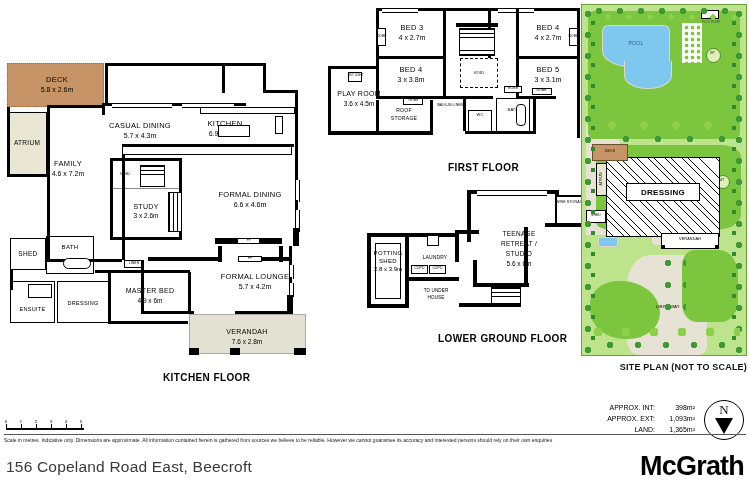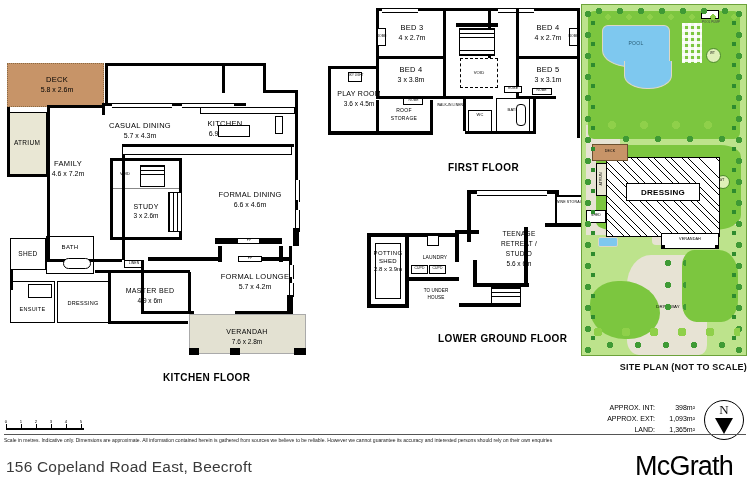--- a/index.html
+++ b/index.html
@@ -45,21 +45,21 @@
   
   #scalebar{position:absolute;left:6px;top:419px;width:78px;height:16px;}
   #scalebar .bar{position:absolute;left:0;top:9px;width:78px;height:2.4px;background:#000;}
   #scalebar .tk{position:absolute;top:5px;width:.9px;height:5px;background:#000;}
   #scalebar .nm{position:absolute;top:0;font-size:4.2px;color:#000;transform:translateX(-50%);}
   #disclaimer{position:absolute;left:4px;top:437px;width:742px;font-size:5.05px;color:#222;
               letter-spacing:-.01px;white-space:nowrap;}
   #topline{position:absolute;left:4px;top:433.5px;width:742px;height:.8px;background:#555;}
   #address{position:absolute;left:6px;top:458px;font-size:15.5px;color:#3a3a3a;
            font-family:"Liberation Sans",sans-serif;letter-spacing:.2px;}
-  #logo{position:absolute;right:17px;top:451px;font-size:27px;font-weight:400;color:#000;
+  #logo{position:absolute;right:6px;top:451px;font-size:27px;font-weight:700;color:#000;
         font-family:"Liberation Sans",sans-serif;letter-spacing:-.8px;}
   #areas{position:absolute;right:55px;top:402px;text-align:right;font-size:7px;line-height:11px;color:#000;}
   #areas .row{white-space:nowrap;}
   #areas .k{display:inline-block;}
   #areas .v{display:inline-block;min-width:38px;text-align:right;}
   #northarrow{position:absolute;right:6px;top:400px;width:40px;height:40px;
               border:1.2px solid #000;border-radius:50%;box-sizing:border-box;}
   #northarrow .n{position:absolute;left:0;right:0;top:1px;text-align:center;font-size:13px;
                  font-family:"Liberation Serif",serif;}
   #northarrow .tri{position:absolute;left:50%;top:17px;transform:translateX(-50%);

